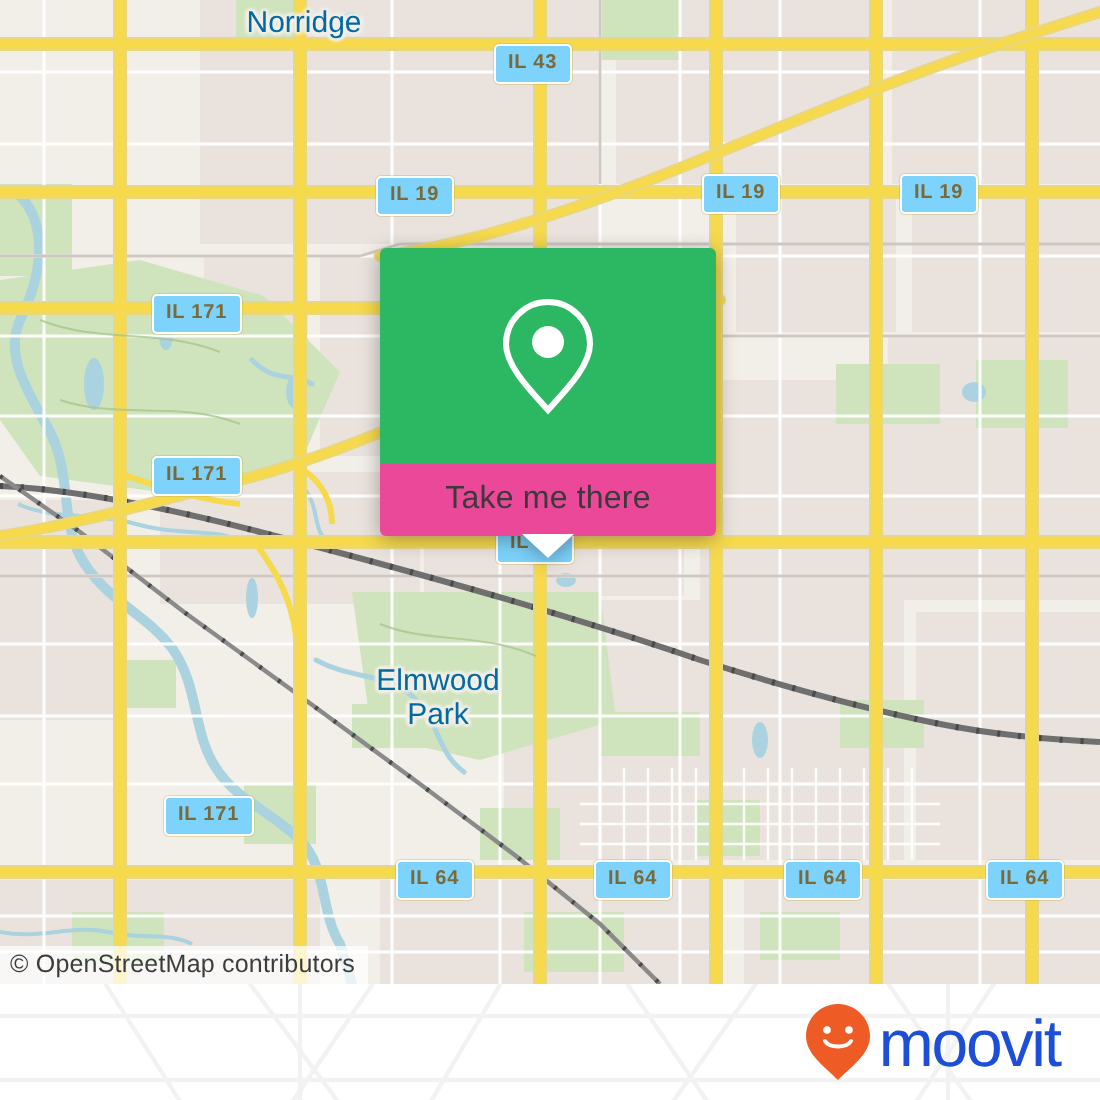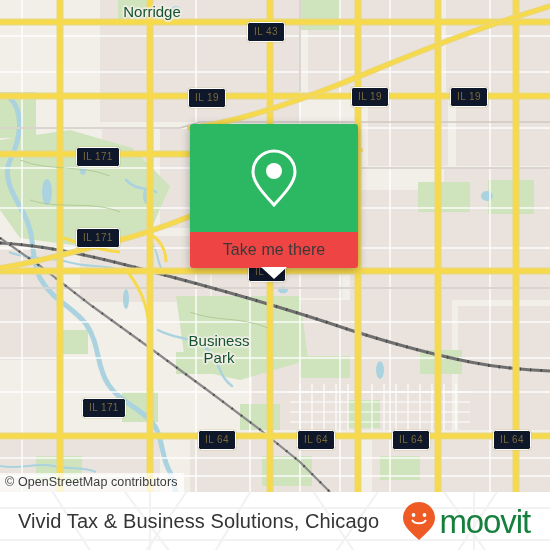--- a/index.html
+++ b/index.html
@@ -26,38 +26,38 @@
     background:rgba(255,255,255,0.72);
     letter-spacing:.1px;
     white-space:nowrap;
     z-index:40;
     margin-top:23px;
   }
 
   
   .shield{
     position:absolute;
-    background:#0f172a;
+    background:#7dd3fc;
     border:1.6px solid #ffffff;
     border-radius:2.5px;
     color:#7a6a3a;
     font-size:10px;
-    font-weight:normal;
+    font-weight:bold;
     letter-spacing:.4px;
     line-height:1;
     padding:3.5px 6px 4px 6px;
     white-space:nowrap;
     box-shadow:0 0 0 .5px rgba(180,170,80,.35);
     z-index:20;
   }
 
   
   .place{
     position:absolute;
-    color:#14532d;
+    color:#0369a1;
     font-size:15px;
     text-align:center;
     line-height:1.12;
     white-space:pre-line;
     text-shadow:
        1.6px 0 1.4px #f2efe9, -1.6px 0 1.4px #f2efe9,
        0 1.6px 1.4px #f2efe9, 0 -1.6px 1.4px #f2efe9,
        1.2px 1.2px 1.4px #f2efe9, -1.2px -1.2px 1.4px #f2efe9,
        1.2px -1.2px 1.4px #f2efe9, -1.2px 1.2px 1.4px #f2efe9;
     z-index:18;
@@ -74,21 +74,21 @@
   }
   #popup-green{
     height:108px;
     background:#2cb862;
     border-radius:3px 3px 0 0;
     display:flex; align-items:center; justify-content:center;
   }
   #popup-footer{
     position:relative;
     height:36px;
-    background:#ef4444;
+    background:#ec4899;
     border-radius:0 0 3px 3px;
     display:flex; align-items:center; justify-content:center;
   }
   #take-me-there{
     font-size:16px;
     color:#3a3a3a;
     letter-spacing:.1px;
   }
   #popup-tail{
     position:absolute;
@@ -117,21 +117,21 @@
     white-space:nowrap;
     z-index:2;
   }
   #moovit-logo{
     position:absolute; right:20px; top:50%;
     transform:translateY(-50%);
     display:flex; align-items:center; gap:2px;
     z-index:2;
   }
   #moovit-word{
-    font-size:33px; color:#15803d;
+    font-size:33px; color:#1d4ed8;
     letter-spacing:-1.1px; line-height:1;
     font-weight:500;
   }
 </style>
 </head>
 <body>
 
 <div id="map-area">
 
   <svg id="map-svg" width="550" height="492" viewBox="0 0 550 492">
@@ -328,21 +328,21 @@
       <g stroke="#a9c68e" stroke-width="1" fill="none" opacity=".8">
         <path d="M20 160 C50 172 80 164 110 176"></path>
         <path d="M30 200 C60 210 90 200 120 212"></path>
         <path d="M190 312 C215 322 240 316 268 328"></path>
       </g>
 
     </g>
   </svg>
 
   <div class="place" style="left:152px; top:4px;">Norridge</div>
-  <div class="place" style="left:219px; top:333px;">Business
+  <div class="place" style="left:219px; top:333px;">Elmwood
 Park</div>
 
   <div class="shield" style="left:247px; top:22px;">IL 43</div>
   <div class="shield" style="left:188px; top:88px;">IL 19</div>
   <div class="shield" style="left:351px; top:87px;">IL 19</div>
   <div class="shield" style="left:450px; top:87px;">IL 19</div>
   <div class="shield" style="left:76px;  top:147px;">IL 171</div>
   <div class="shield" style="left:76px;  top:228px;">IL 171</div>
   <div class="shield" style="left:248px; top:262px; z-index:19;">IL 43</div>
   <div class="shield" style="left:82px;  top:398px;">IL 171</div>
@@ -380,21 +380,20 @@
       <path d="M392 -10 L330 78"></path>
       <path d="M430 -10 L492 78"></path>
       <path d="M510 -10 L452 78"></path>
       <path d="M0 26 H550"></path>
       <path d="M0 58 H550"></path>
       <path d="M150 -10 L150 78"></path>
       <path d="M474 -10 L474 78"></path>
     </g>
   </svg>
 
-  <div id="footer-title">Vivid Tax &amp; Business Solutions, Chicago</div>
 
   <div id="moovit-logo">
     <svg width="36" height="40" viewBox="0 0 36 40">
       <path d="M18 1 C9.2 1 2 8.2 2 17 C2 26 11 32 18 39
                C25 32 34 26 34 17 C34 8.2 26.8 1 18 1 Z" fill="#ef5b25"></path>
       <circle cx="12.5" cy="14" r="1.9" fill="#ffffff"></circle>
       <circle cx="23.5" cy="14" r="1.9" fill="#ffffff"></circle>
       <path d="M11.5 19.5 C13.8 23.2 22.2 23.2 24.5 19.5" fill="none" stroke="#ffffff" stroke-width="2" stroke-linecap="round"></path>
     </svg>
     <span id="moovit-word">moovit</span>

